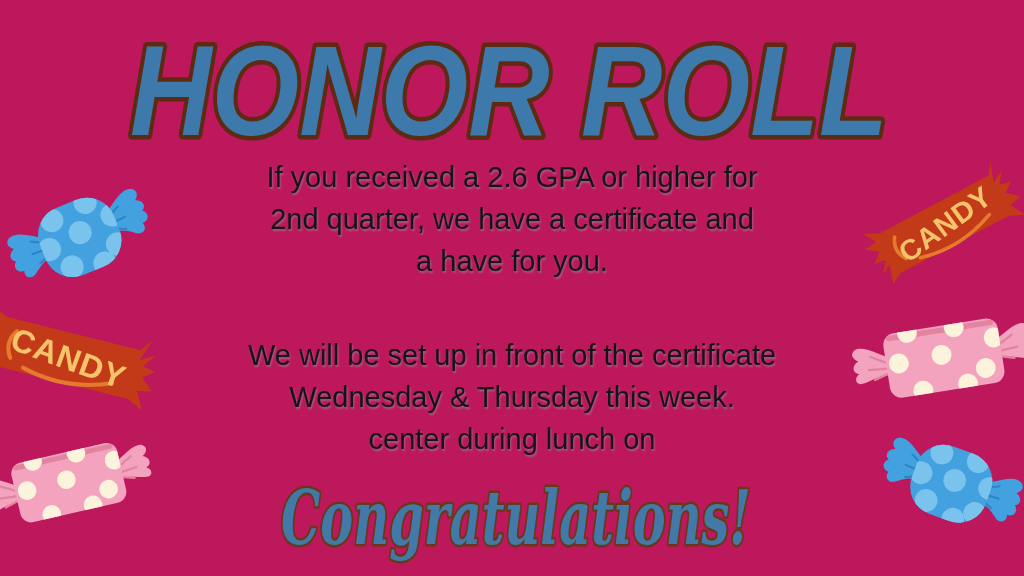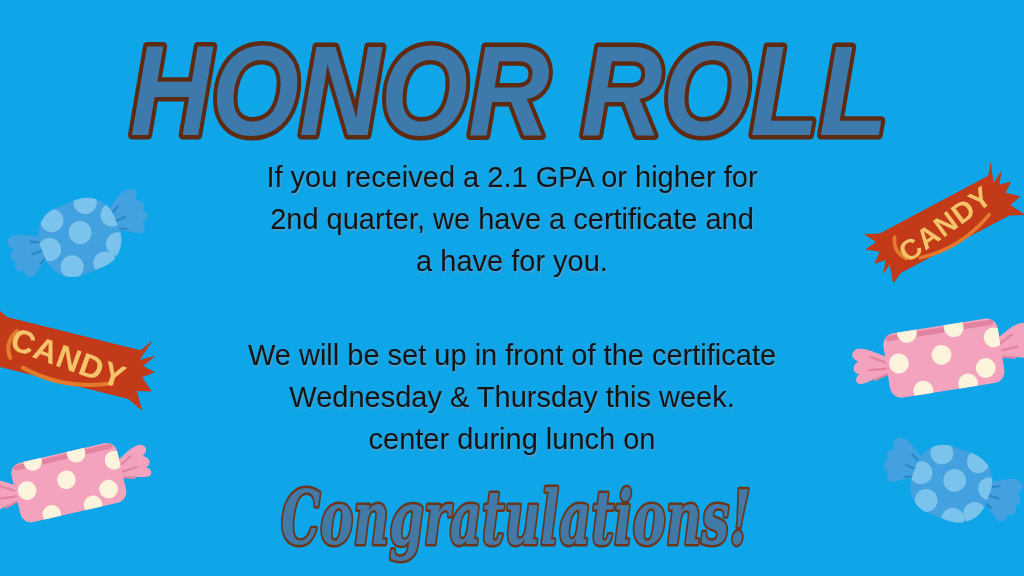--- a/index.html
+++ b/index.html
@@ -1,18 +1,18 @@
 <!DOCTYPE html>
 <html style="--title-blue: #3E79AB; --title-outline: #5E2B12; --body-text: #141414; --script-blue: #4279A6; --script-outline: #6B3619; --candy-blue: #44A1DF; --candy-blue-light: #7AC3EC; --candy-blue-dark: #2B86C8; --candy-pink: #F4A3BF; --candy-pink-dark: #E2849F; --candy-cream: #FCF3DC; --candy-red: #C23A18; --candy-gold: #F5C36A; --candy-orange: #E37A2E;"><head>
 <meta charset="utf-8">
 <style>
   html,body { margin:0; padding:0; background:#ffffff; }
   .stage {
     position:relative; width:1024px; height:576px;
-    background:#0ea5e9; overflow:hidden;
+    background:#be185d; overflow:hidden;
     font-family:"Liberation Sans", sans-serif;
   }
   
   .title-svg { position:absolute; left:0; top:8px; }
   .title-text {
     font-family:"Liberation Sans", sans-serif;
     font-style:italic; font-weight:bold; font-size:128px;
     fill:var(--title-blue); stroke:var(--title-outline);
     stroke-width:9px; stroke-linejoin:round; paint-order:stroke fill;
     text-anchor:middle;
@@ -61,21 +61,21 @@
 </head>
 <body>
 
 <div class="stage">
 
   <svg class="title-svg" width="1024" height="160" viewBox="0 0 1024 160">
     <text class="title-text" x="509" y="127" textLength="758" lengthAdjust="spacingAndGlyphs">HONOR ROLL</text>
   </svg>
 
   <div class="para para1">
-    <div>If you received a 2.1 GPA or higher for</div>
+    <div>If you received a 2.6 GPA or higher for</div>
     <div>2nd quarter, we have a certificate and</div>
     <div>a have for you.</div>
   </div>
 
   <div class="para para2">
     <div>We will be set up in front of the certificate</div>
     <div>Wednesday &amp; Thursday this week.</div>
     <div>center during lunch on</div>
   </div>
 

